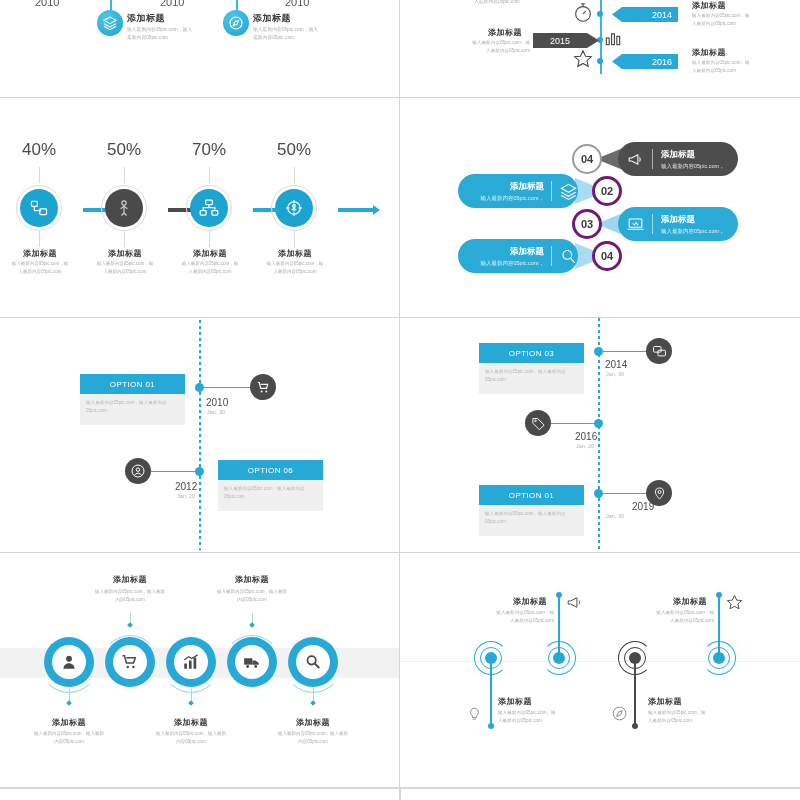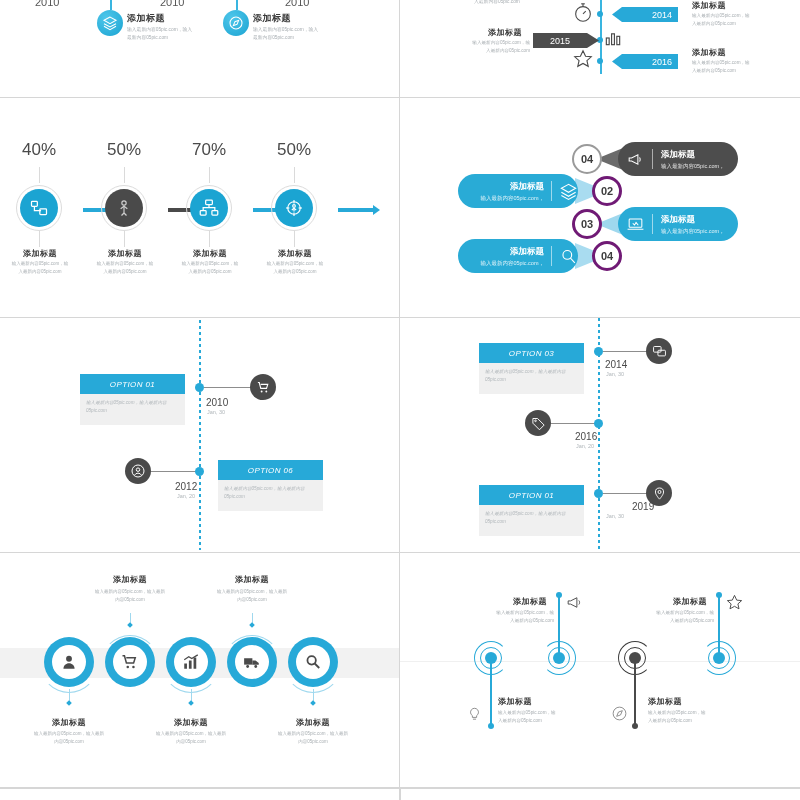--- a/index.html
+++ b/index.html
@@ -56,21 +56,21 @@
   .pill .ptxt .b { font-size:5.5px; opacity:.85; }
   .pill .sep { width:1px; height:20px; background:rgba(255,255,255,.55); }
   .num-badge { position:absolute; width:30px; height:30px; border-radius:50%;
       background:#fff; display:flex; align-items:center; justify-content:center;
       font-size:11px; font-weight:bold; color:#3c3c3c; }
   .num-badge.g { border:2px solid #9a9a9a; }
   .num-badge.b { border:3px solid #701a75; }
   .tail { position:absolute; width:0; height:0; }
 
   
-  .opt-card { position:absolute; width:105px; background:#f0f0f0;font-style:italic; }
+  .opt-card { position:absolute; width:105px; background:#f0f0f0; }
   .opt-head { height:20px; background:#27a9d8; color:#fff; font-size:8px;
       display:flex; align-items:center; justify-content:center; letter-spacing:.4px; }
   .opt-body { padding:5px 6px 10px; font-size:4.6px; color:#b0b6ba; line-height:1.75; }
   .tl-dash { position:absolute; width:2px;
       background-image:linear-gradient(#27a9d8 52%,rgba(255,255,255,0) 0%);
       background-size:2px 6px; background-repeat:repeat-y; }
   .tl-node { position:absolute; width:9px; height:9px; border-radius:50%; background:#27a9d8; }
   .tl-arm  { position:absolute; height:1px; background:#8d8d8d; }
   .tl-icon { position:absolute; width:26px; height:26px; border-radius:50%; background:#4a4a4a;
       display:flex; align-items:center; justify-content:center; }

